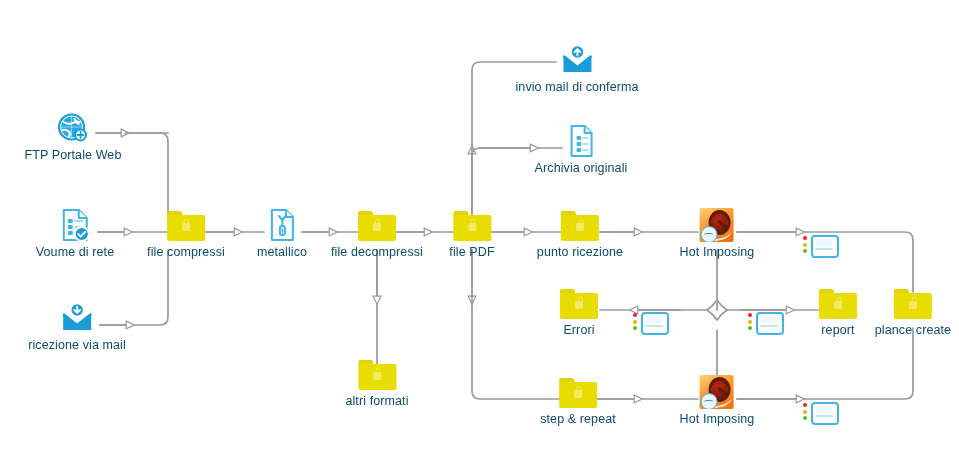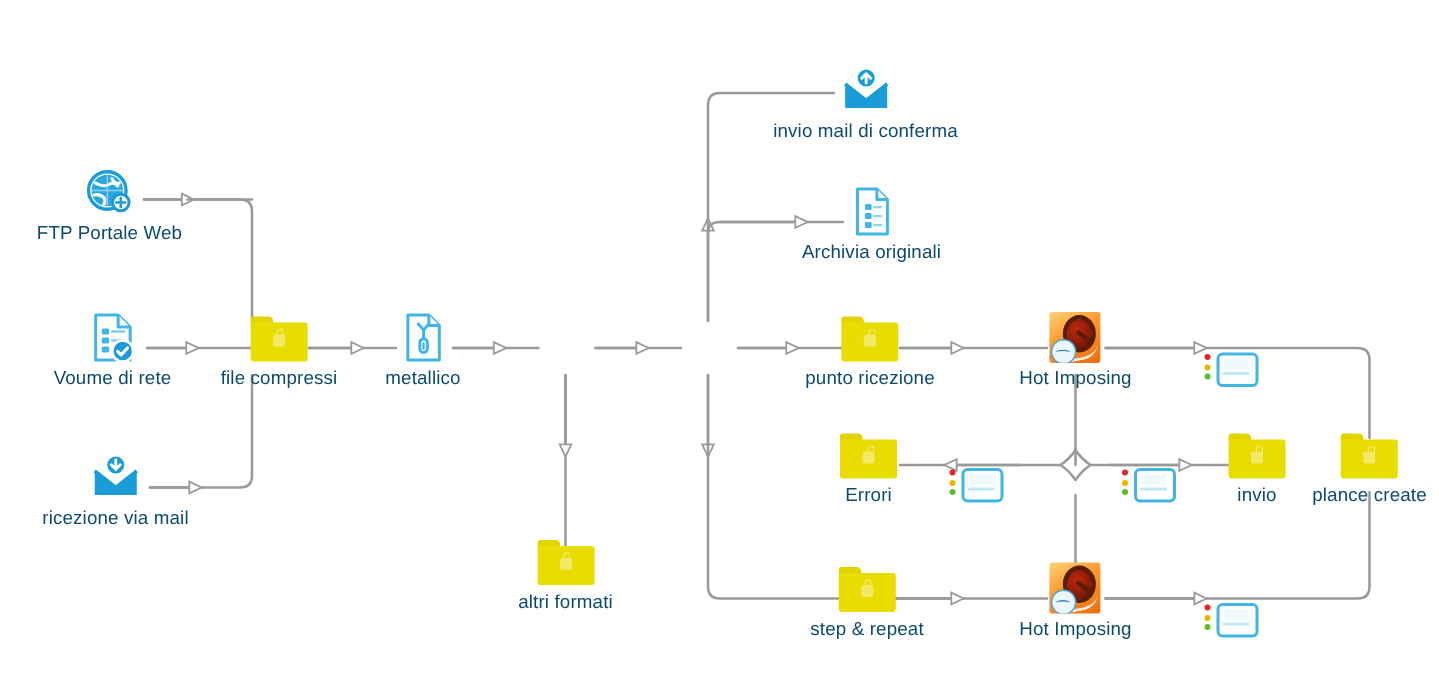--- a/index.html
+++ b/index.html
@@ -224,33 +224,55 @@
         <path d="M24,5 v7 h7" fill="#ffffff" stroke="#41b6e6" stroke-width="2" stroke-linejoin="round"></path>
         <path d="M17,11 l3.5,4 l3.5,-4" stroke="#41b6e6" stroke-width="2" fill="none" stroke-linecap="round" stroke-linejoin="round"></path>
         <path d="M20.5,15 v7" stroke="#41b6e6" stroke-width="2" stroke-linecap="round"></path>
         <rect x="18" y="21" width="5" height="9" rx="2.3" fill="#ffffff" stroke="#41b6e6" stroke-width="2"></rect>
         <path d="M20.5,24 v3.5" stroke="#41b6e6" stroke-width="1.6" stroke-linecap="round"></path>
       </svg>
     </div>
     <div class="caption">metallico</div>
   </div>
 
+  <div class="node" style="left:377px;top:232px;">
+    <div class="glyph">
+      <div class="ic-folder">
+          <div class="tab"></div>
+          <div class="body"></div>
+          <div class="shackle"></div>
+          <div class="lock"></div>
+        </div>
+    </div>
+    <div class="caption">file decompressi</div>
+  </div>
 
   <div class="node" style="left:377px;top:381px;">
     <div class="glyph">
       <div class="ic-folder">
           <div class="tab"></div>
           <div class="body"></div>
           <div class="shackle"></div>
           <div class="lock"></div>
         </div>
     </div>
     <div class="caption">altri formati</div>
   </div>
 
+  <div class="node" style="left:472px;top:232px;">
+    <div class="glyph">
+      <div class="ic-folder">
+          <div class="tab"></div>
+          <div class="body"></div>
+          <div class="shackle"></div>
+          <div class="lock"></div>
+        </div>
+    </div>
+    <div class="caption">file PDF</div>
+  </div>
 
   <div class="node" style="left:577px;top:67px;">
     <div class="glyph">
       <svg class="ic-svg" viewBox="0 0 40 40" xmlns="http://www.w3.org/2000/svg">
         <path d="M6,16 h28 v16 h-28 z" fill="#1a9cd8"></path>
         <path d="M6,16 l14,11 l14,-11" fill="#ffffff" stroke="#ffffff" stroke-width="1"></path>
         <path d="M6,16 l14,11 l14,-11" fill="none" stroke="#1a9cd8" stroke-width="2.4" stroke-linejoin="round"></path>
         <circle cx="20" cy="12" r="6.5" fill="#1a9cd8" stroke="#ffffff" stroke-width="1.6"></circle>
         <path d="M20,15.4 v-6 M17,12.2 l3,-3 l3,3" stroke="#ffffff" stroke-width="1.9" fill="none" stroke-linecap="round" stroke-linejoin="round"></path>
       </svg>
@@ -310,21 +332,21 @@
 
   <div class="node" style="left:838px;top:310px;">
     <div class="glyph">
       <div class="ic-folder">
           <div class="tab"></div>
           <div class="body"></div>
           <div class="shackle"></div>
           <div class="lock"></div>
         </div>
     </div>
-    <div class="caption">invio</div>
+    <div class="caption">report</div>
   </div>
 
   <div class="node" style="left:913px;top:310px;">
     <div class="glyph">
       <div class="ic-folder">
           <div class="tab"></div>
           <div class="body"></div>
           <div class="shackle"></div>
           <div class="lock"></div>
         </div>

